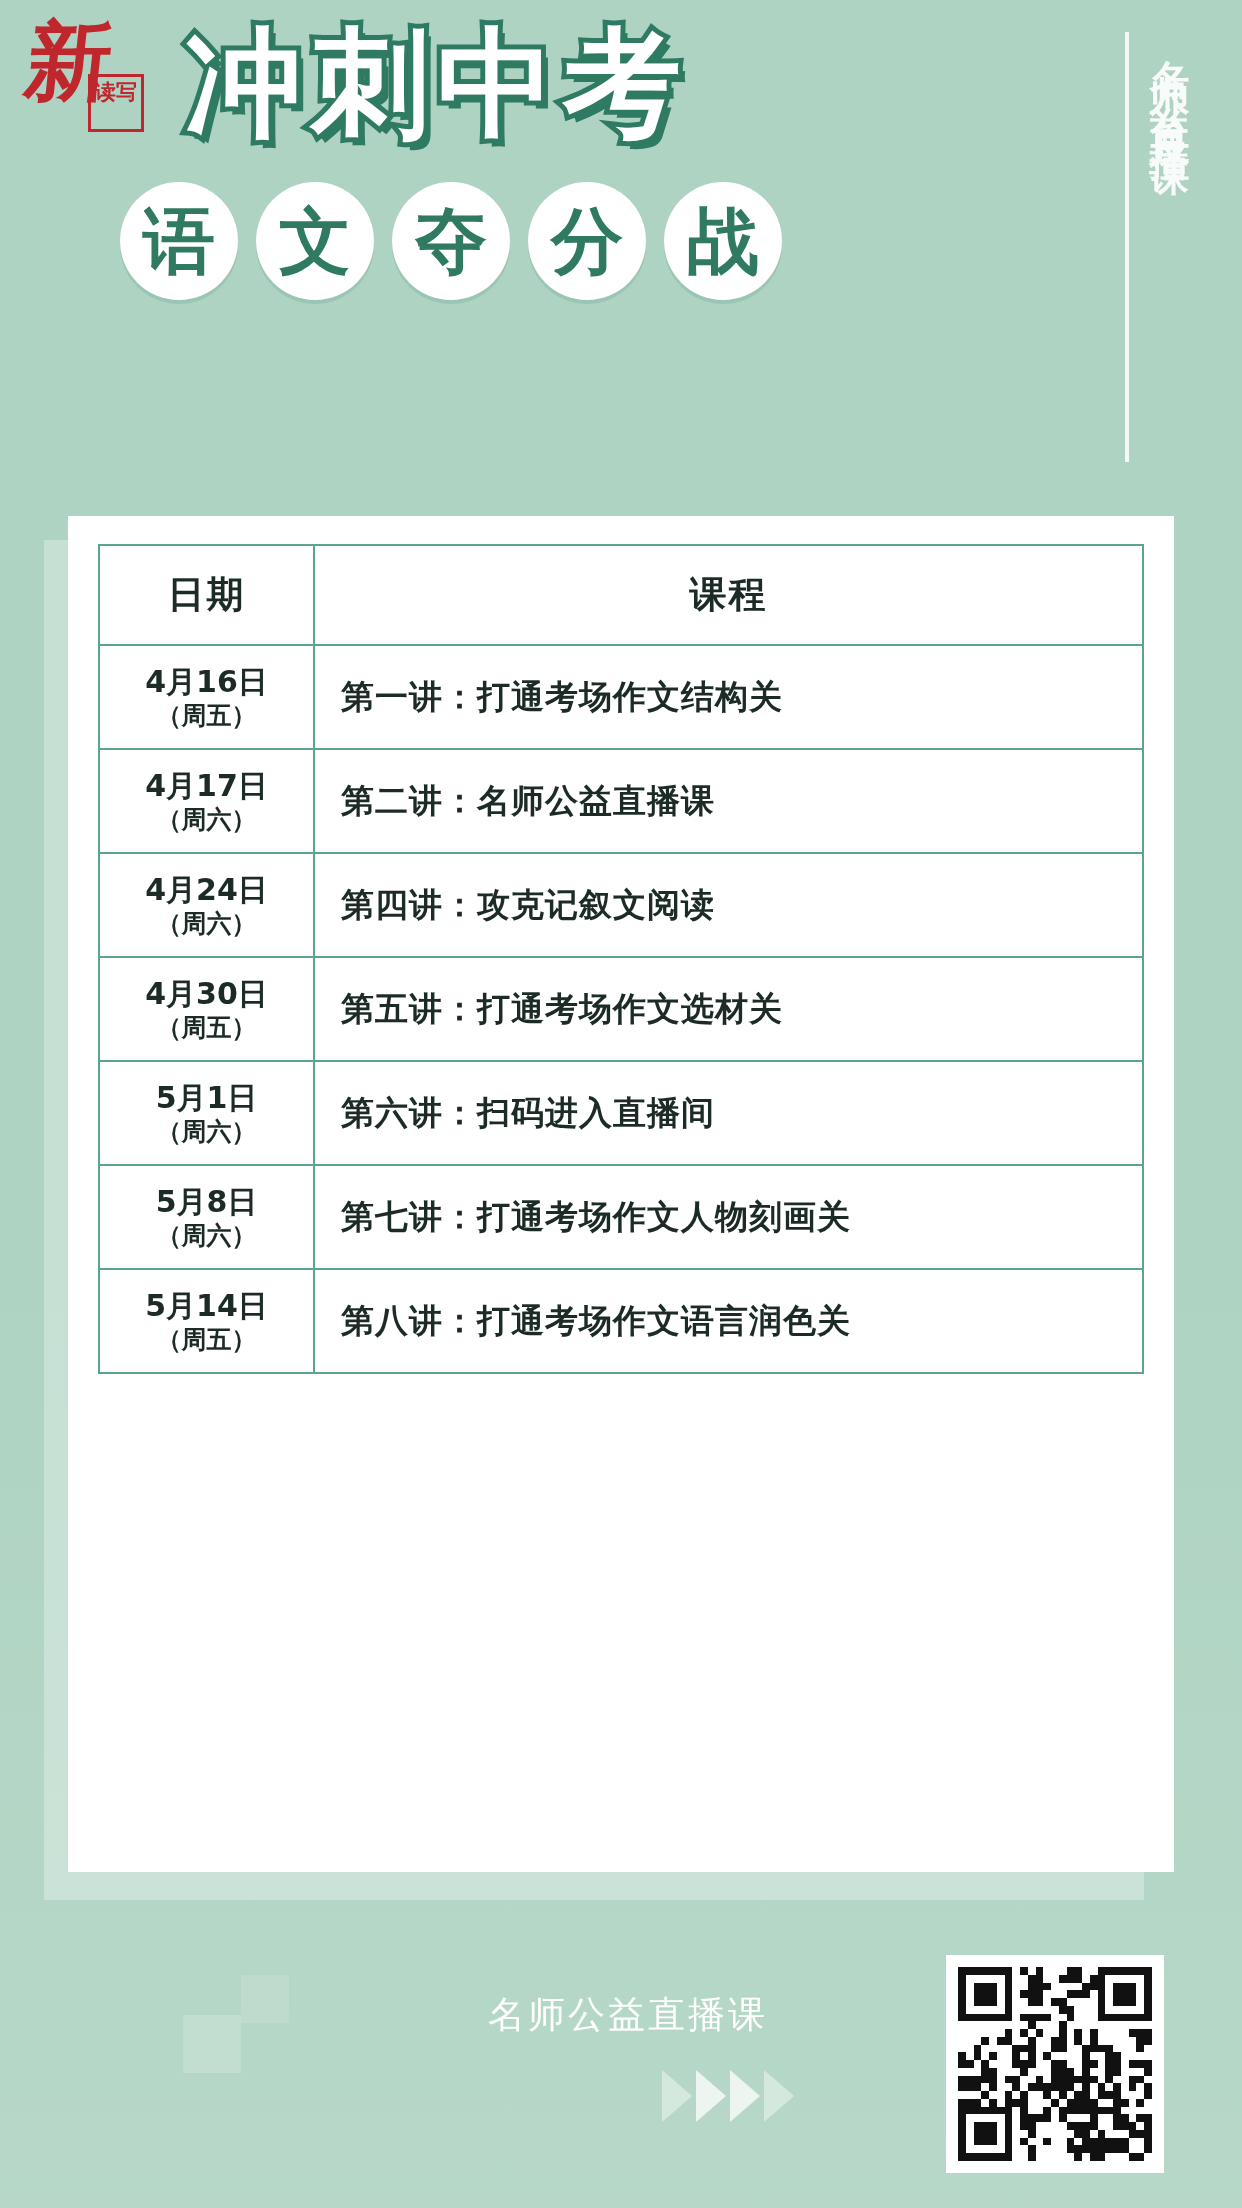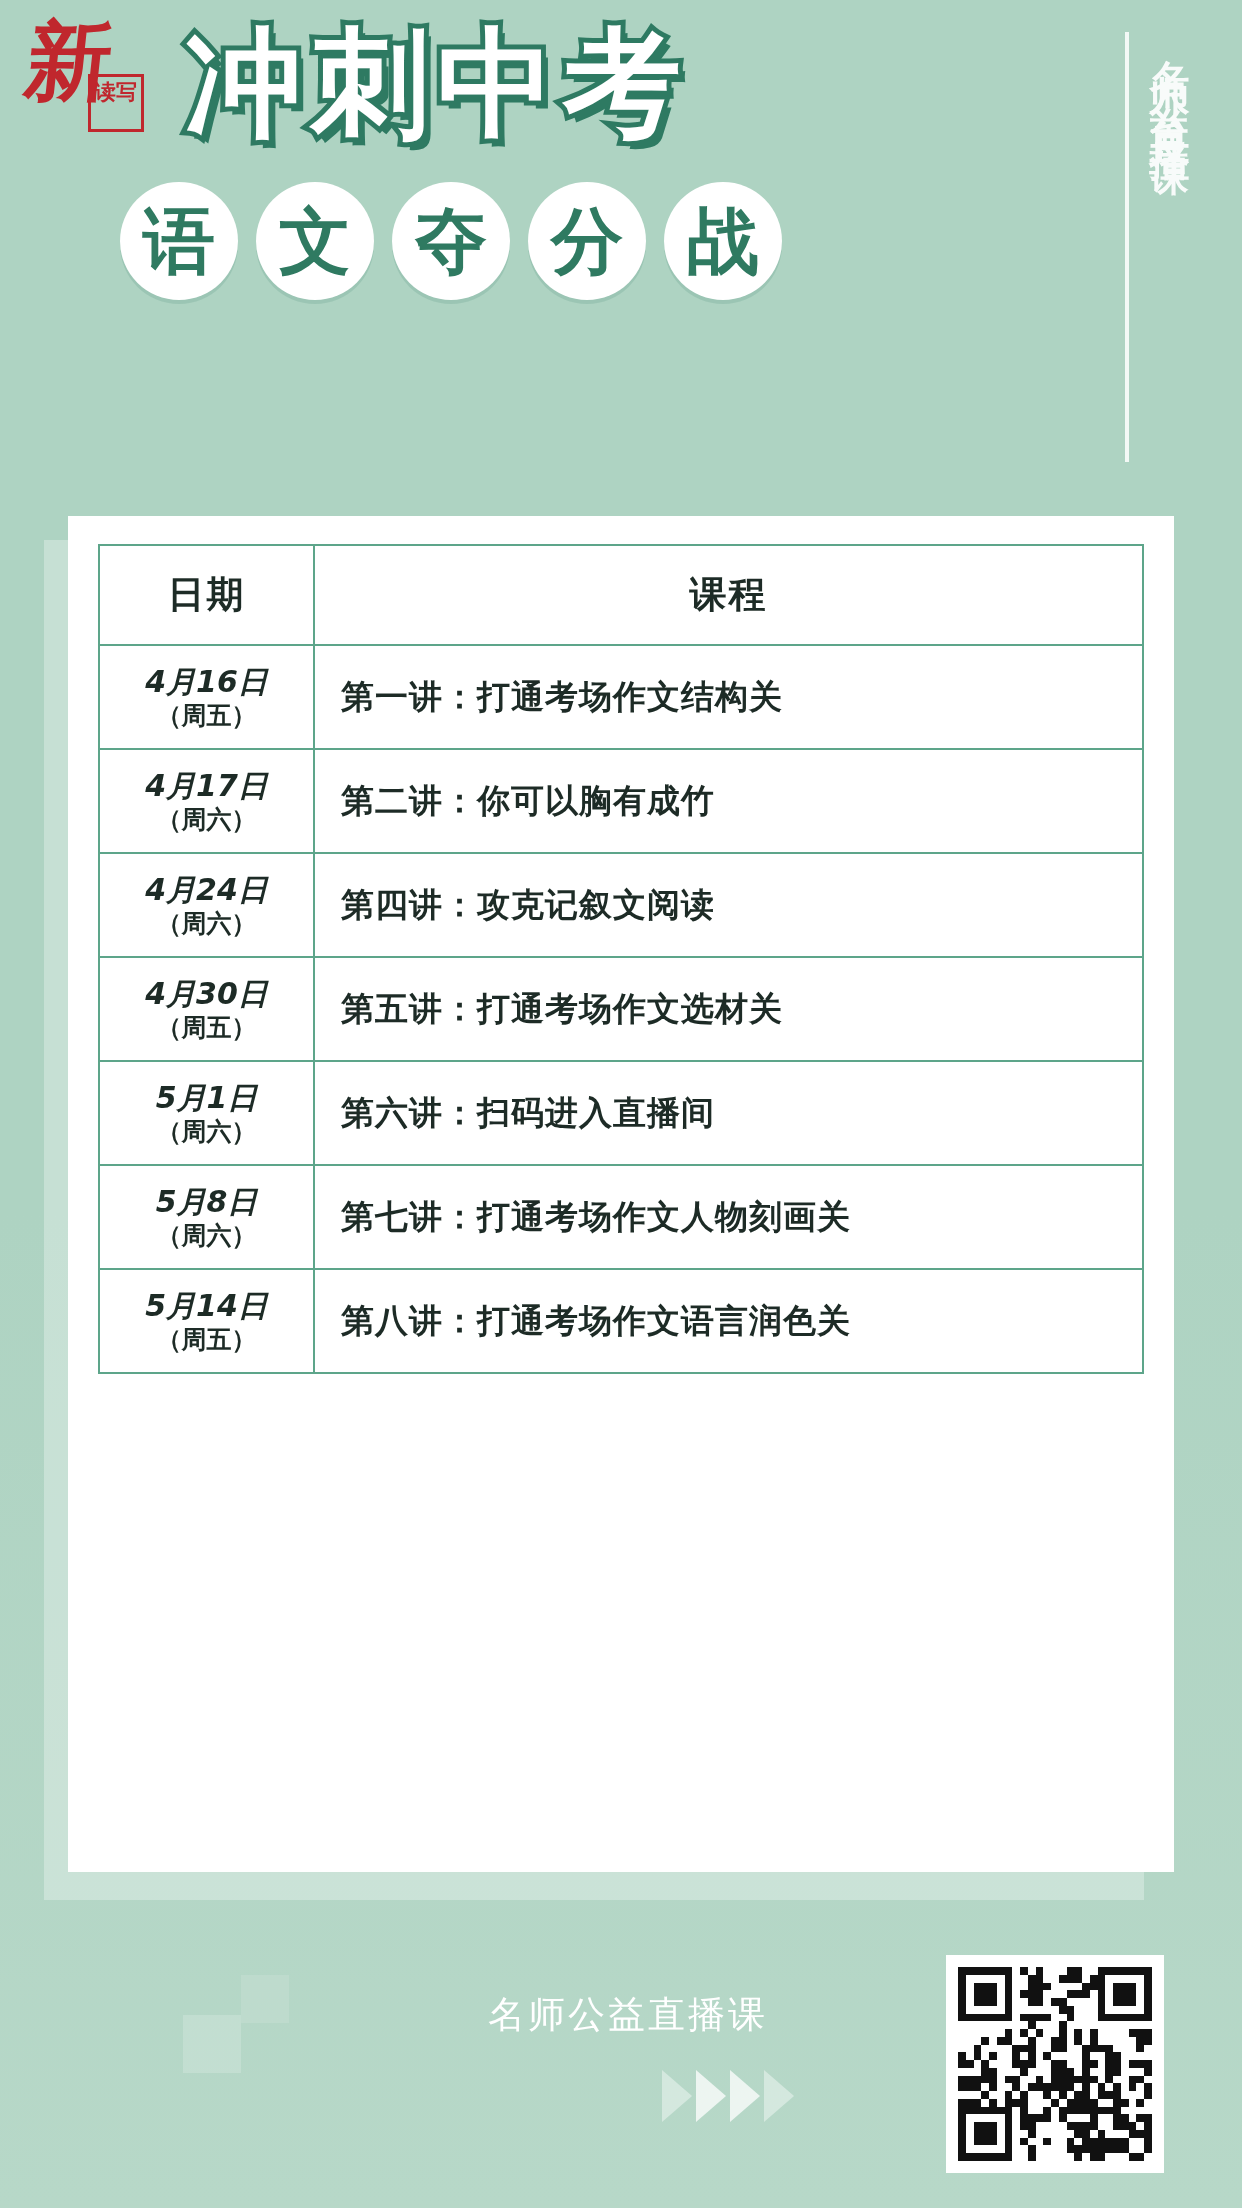--- a/index.html
+++ b/index.html
@@ -173,21 +173,20 @@
     padding: 8px 2px;
     height: 104px;
     line-height: 1.25;
   }
   td.date .d1 {
     display: block;
     font-family: "DejaVu Sans", sans-serif;
     font-size: 30px;
     font-weight: bold;
     color: #1d2b26;
-    font-style: italic;
   }
   td.date .d2 {
     display: block;
     font-family: "DejaVu Sans", sans-serif;
     font-size: 25px;
     font-weight: bold;
     color: #1d2b26;
   }
   td.course {
     padding-left: 26px;
@@ -327,21 +326,21 @@
           <span class="d1">4月16日</span>
           <span class="d2">（周五）</span>
         </td>
         <td class="course">第一讲：打通考场作文结构关</td>
       </tr>
       <tr>
         <td class="date">
           <span class="d1">4月17日</span>
           <span class="d2">（周六）</span>
         </td>
-        <td class="course">第二讲：你可以胸有成竹</td>
+        <td class="course">第二讲：名师公益直播课</td>
       </tr>
       <tr>
         <td class="date">
           <span class="d1">4月24日</span>
           <span class="d2">（周六）</span>
         </td>
         <td class="course">第四讲：攻克记叙文阅读</td>
       </tr>
       <tr>
         <td class="date">

